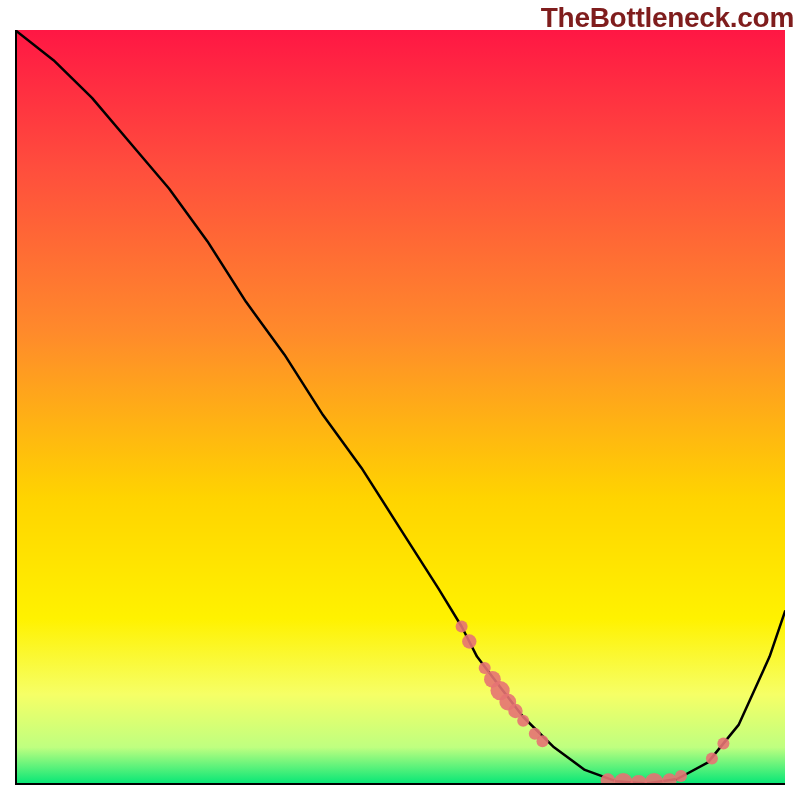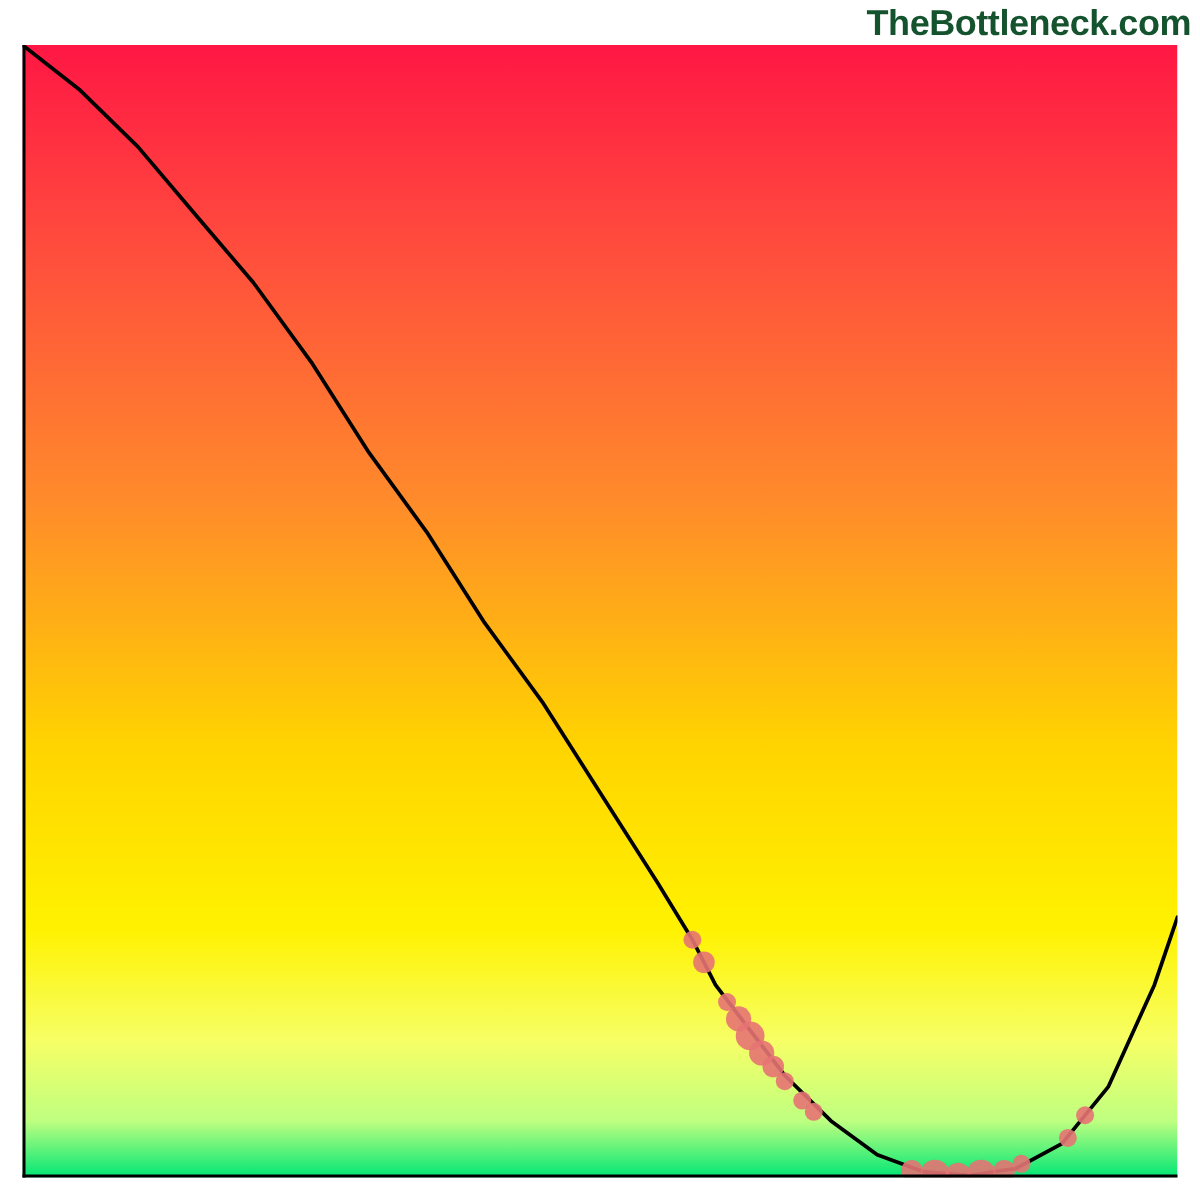--- a/index.html
+++ b/index.html
@@ -13,23 +13,23 @@
   .container {
     position: relative;
     width: 800px;
     height: 800px;
     overflow: hidden;
   }
   .watermark {
     position: absolute;
     top: 2px;
     right: 6px;
-    font-size: 24px;
+    font-size: 28px;
     font-weight: bold;
-    color: #14532d;
+    color: #7f1d1d;
     letter-spacing: -0.3px;
     z-index: 20;
   }
   .plot {
     position: absolute;
     left: 15px;
     top: 30px;
     width: 770px;
     height: 755px;
   }

